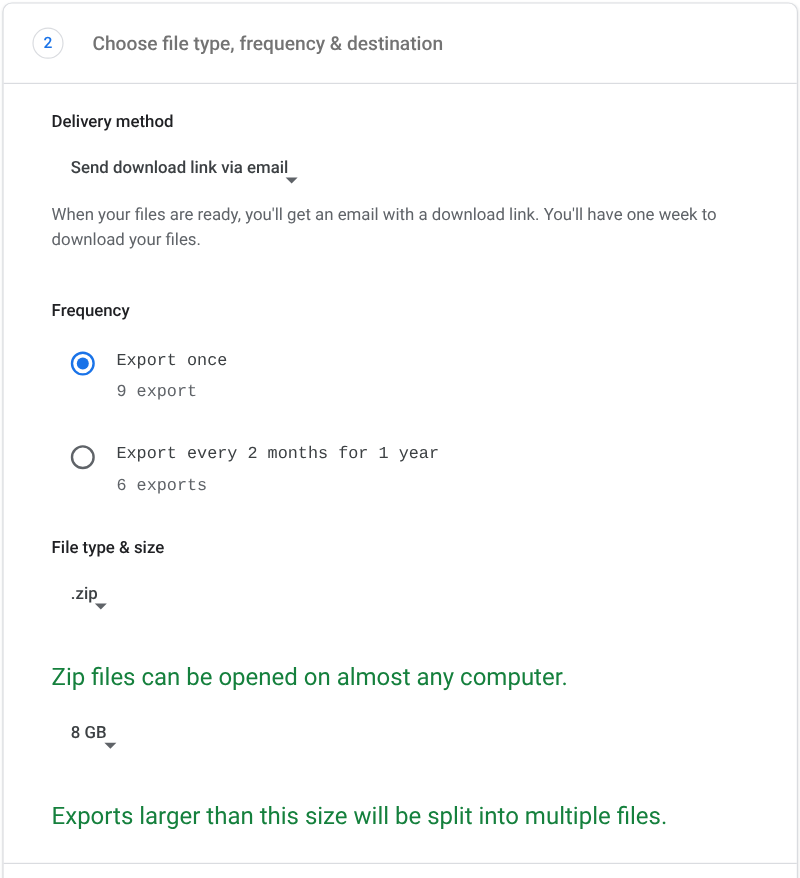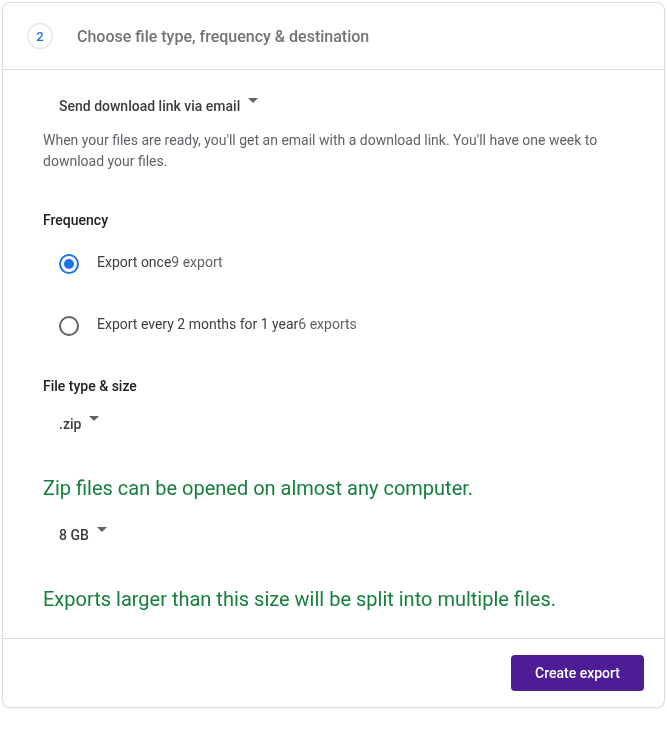--- a/index.html
+++ b/index.html
@@ -50,24 +50,25 @@
       padding: 24px 40px 24px 40px;
     }
     .section-title {
       font-size: 14px;
       font-weight: 500;
       color: #202124;
       margin-bottom: 18px;
     }
     .dropdown {
       display: inline-flex;
-      align-items: flex-start;
+      align-items: flex-end;
       padding: 4px 8px 4px 16px;
       cursor: pointer;
       margin-bottom: 12px;
+      flex-direction: column;
     }
     .dropdown-label {
       font-size: 14px;
       color: #3c4043;
       font-weight: 500;
       margin-right: 8px;
     }
     .dropdown-arrow {
       width: 0;
       height: 0;
@@ -107,21 +108,22 @@
       border-color: #1a73e8;
     }
     .radio-dot {
       width: 10px;
       height: 10px;
       background: #1a73e8;
       border-radius: 50%;
     }
     .radio-text {
       display: flex;
-      flex-direction: row;
+      flex-direction: column;
+      font-family: Liberation Mono, monospace;
     }
     .radio-label {
       font-size: 14px;
       color: #3c4043;
       margin-bottom: 10px;
     }
     .radio-sublabel {
       font-size: 14px;
       color: #5f6368;
     }
@@ -159,20 +161,21 @@
 <div class="card">
   <div class="header">
     <div class="step-badge">
       <span>2</span>
     </div>
     <div class="header-title">Choose file type, frequency &amp; destination</div>
   </div>
 
   <div class="content">
 
+    <div class="section-title">Delivery method</div>
     <div class="dropdown">
       <span class="dropdown-label">Send download link via email</span>
       <span class="dropdown-arrow"></span>
     </div>
     <div class="helper-text">When your files are ready, you'll get an email with a download link. You'll have one week to download your files.</div>
 
     <div class="section-title">Frequency</div>
     <div class="radio-group">
       <div class="radio-option">
         <div class="radio-circle selected">

